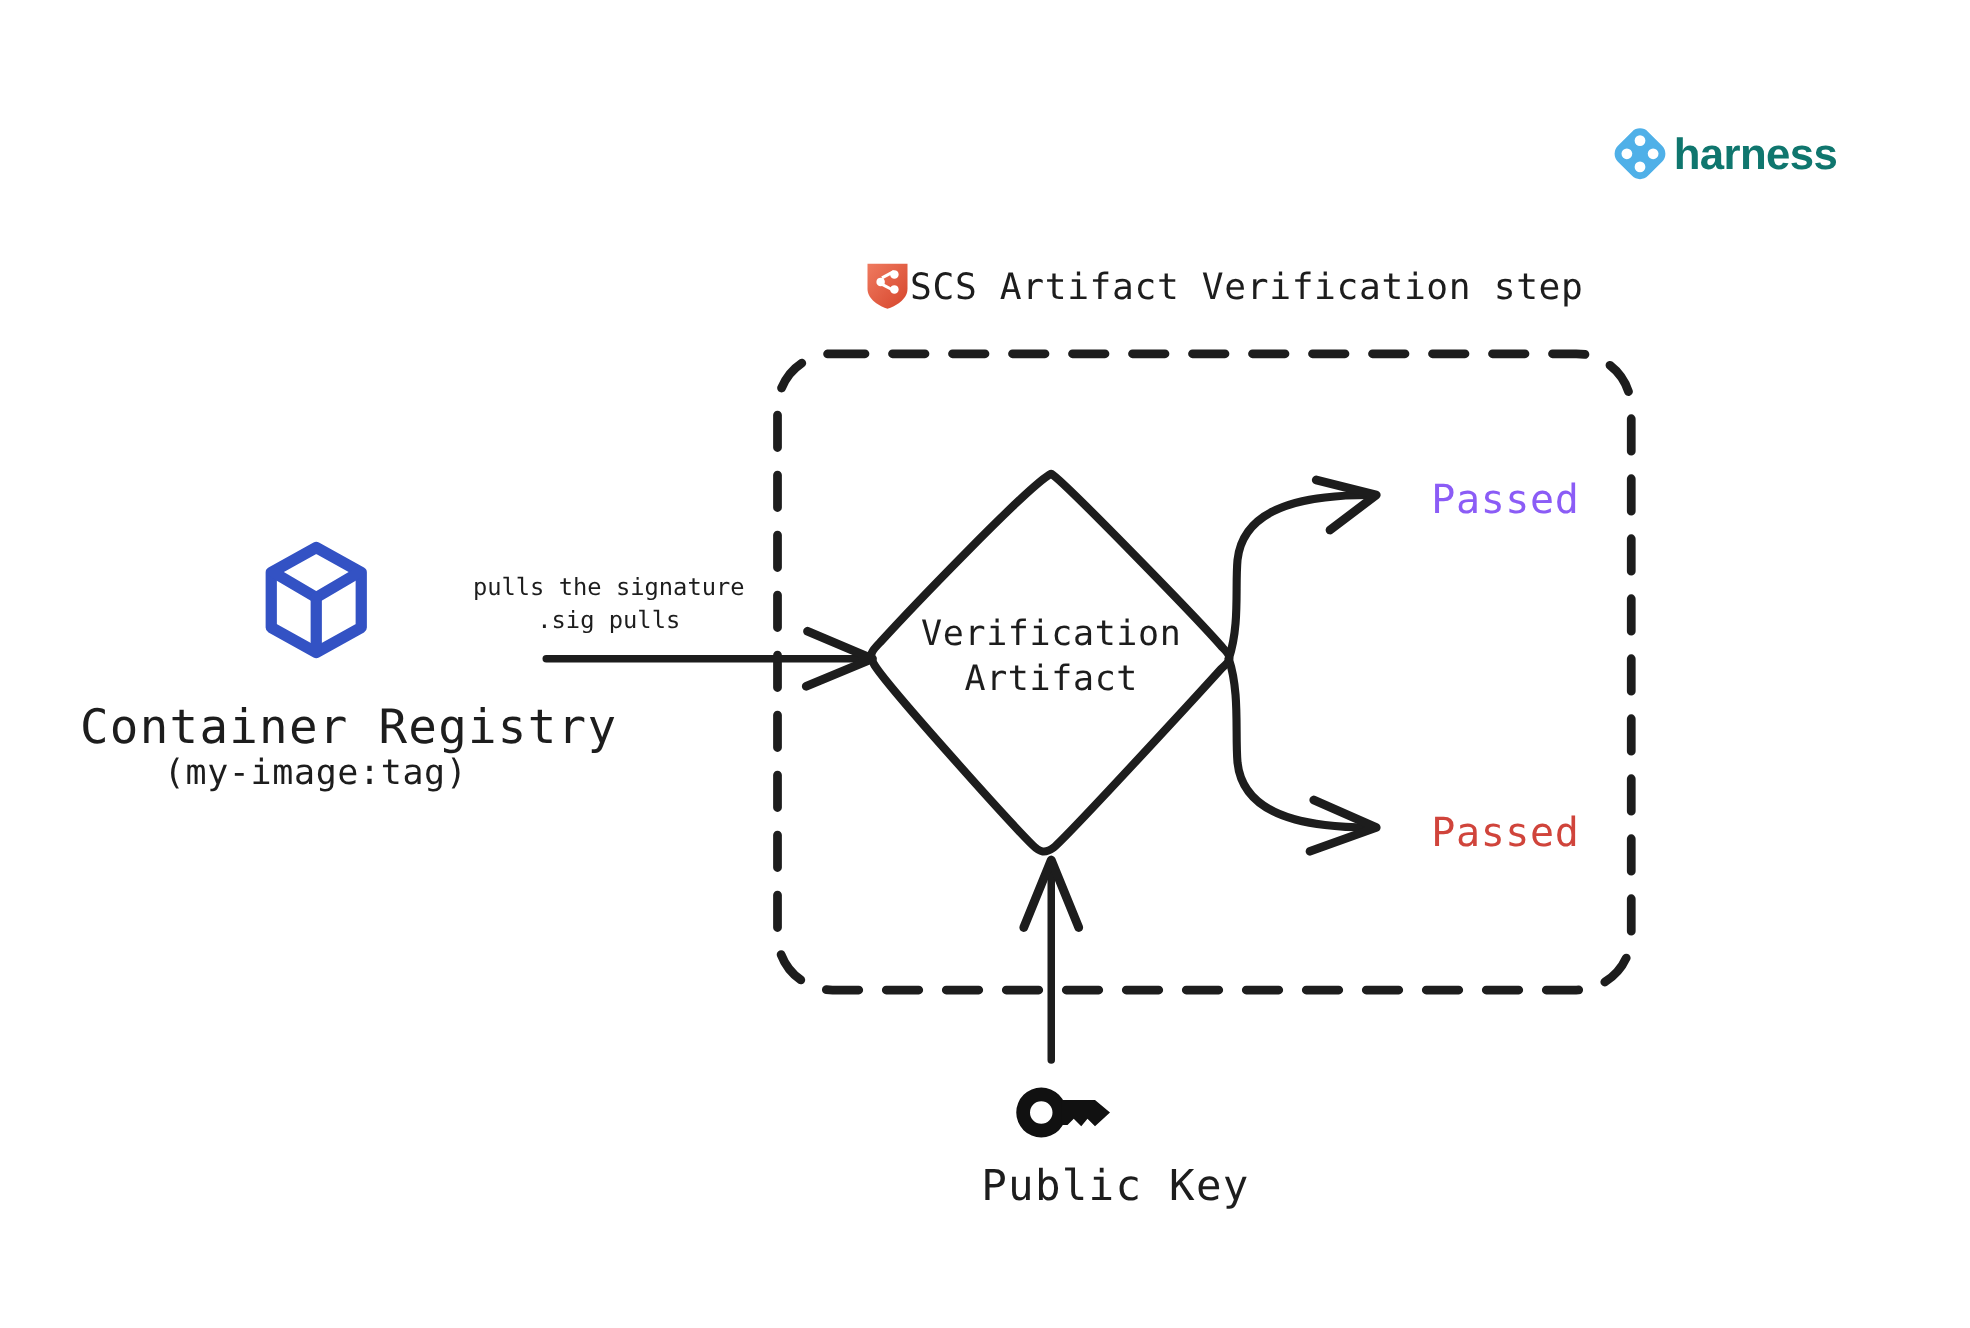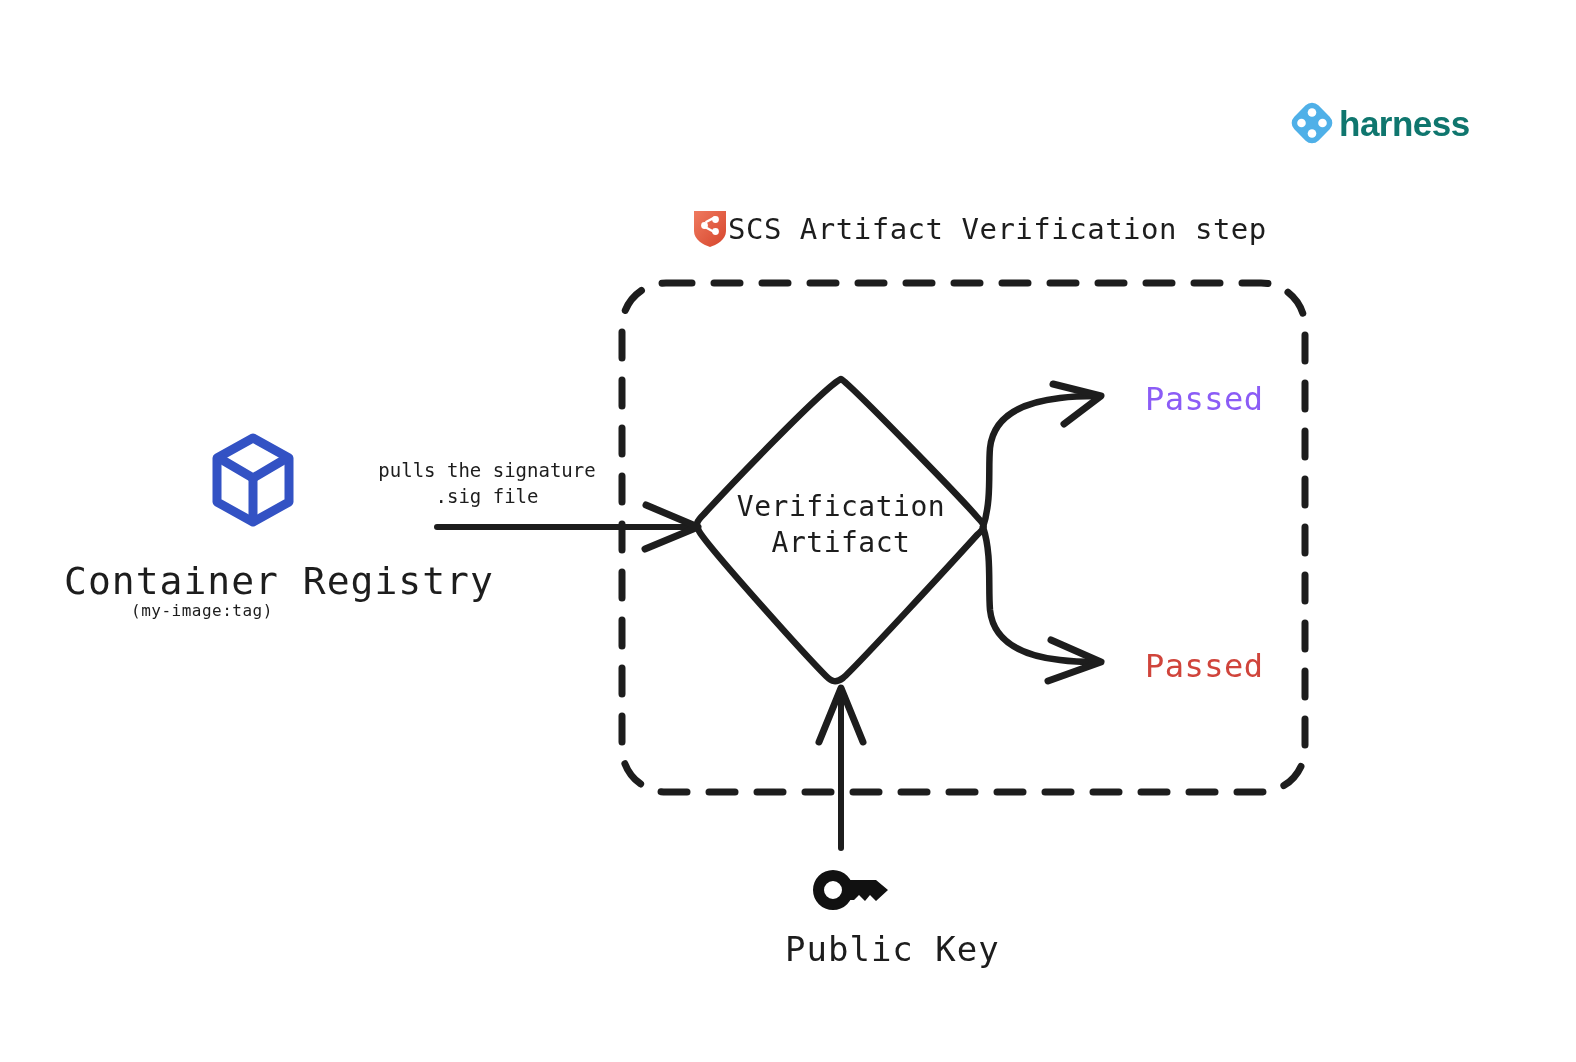--- a/index.html
+++ b/index.html
@@ -74,21 +74,21 @@
   }
   .registry-title {
     left: 64px;
     top: 559px;
     font-size: 38px;
     letter-spacing: 1px;
   }
   .registry-sub {
     left: 131px;
     top: 601px;
-    font-size: 16px;
+    font-size: 28px;
     letter-spacing: 0.5px;
   }
   .edge-label {
     position: absolute;
     left: 376px;
     top: 441px;
     width: 222px;
     text-align: center;
     font-size: 19px;
     line-height: 26px;
@@ -210,21 +210,21 @@
     <path d="M44 6 L80 26 L80 70 L44 90 L8 70 L8 26 Z" fill="none" stroke="#3352c4" stroke-width="9" stroke-linejoin="round" stroke-linecap="round"></path>
     <path d="M10 26 L44 46 L78 26" fill="none" stroke="#3352c4" stroke-width="9" stroke-linejoin="round" stroke-linecap="round"></path>
     <path d="M44 46 L44 89" fill="none" stroke="#3352c4" stroke-width="9" stroke-linecap="round"></path>
   </svg>
 
   <div class="node-label registry-title">Container Registry</div>
   <div class="node-label registry-sub">(my-image:tag)</div>
 
   <div class="edge-label">
     <div>pulls the signature</div>
-    <div>.sig file</div>
+    <div>.sig pulls</div>
   </div>
 
   <div class="diamond-text">
     <div>Verification</div>
     <div>Artifact</div>
   </div>
 
   <div class="outcome outcome-passed">Passed</div>
   <div class="outcome outcome-failed">Passed</div>
 

